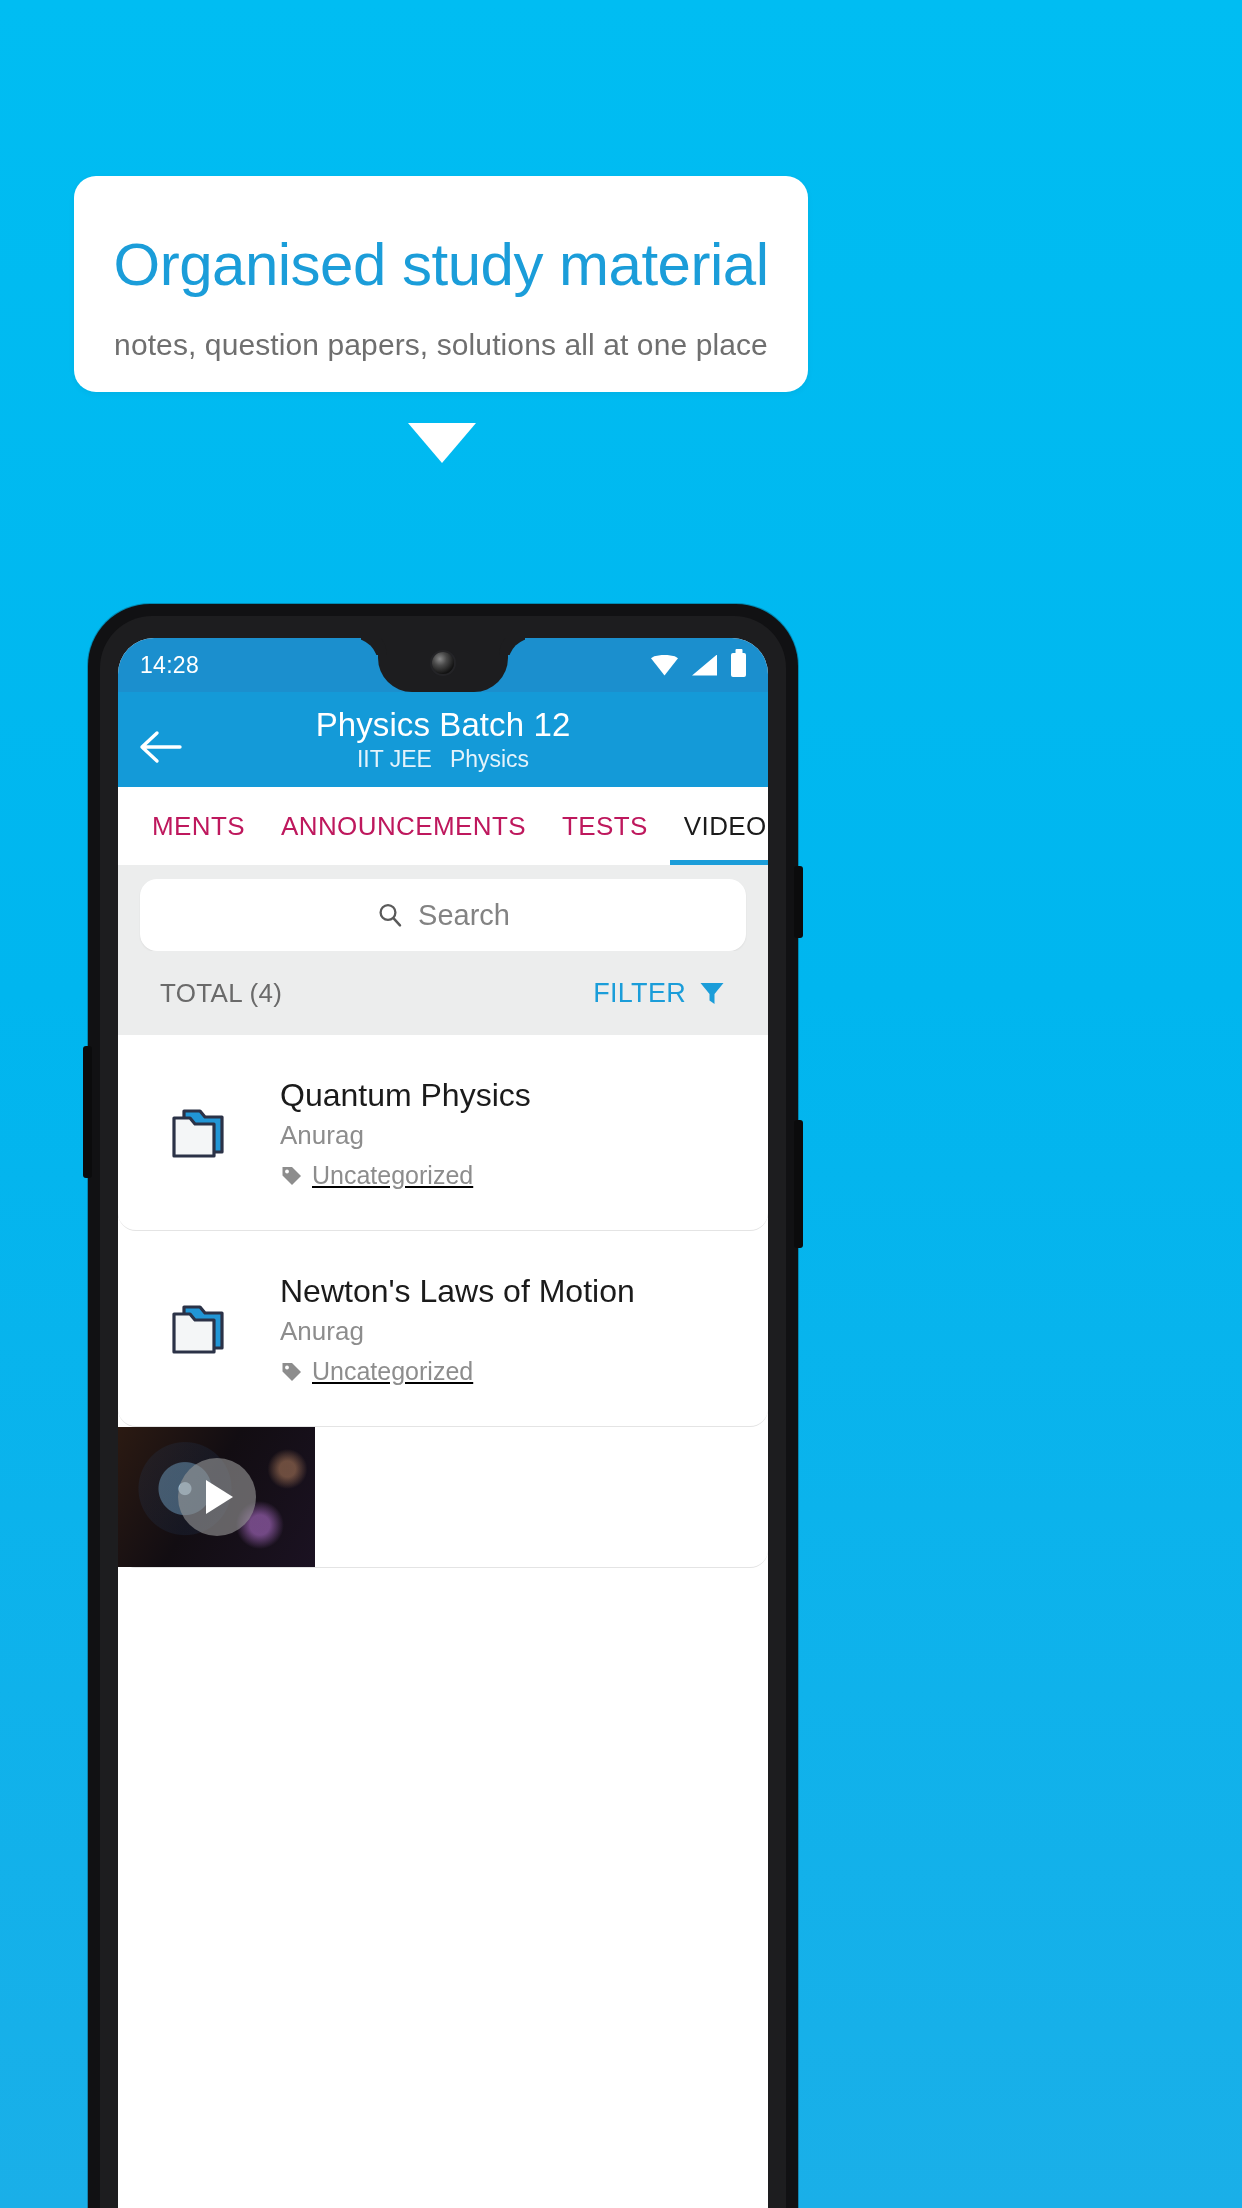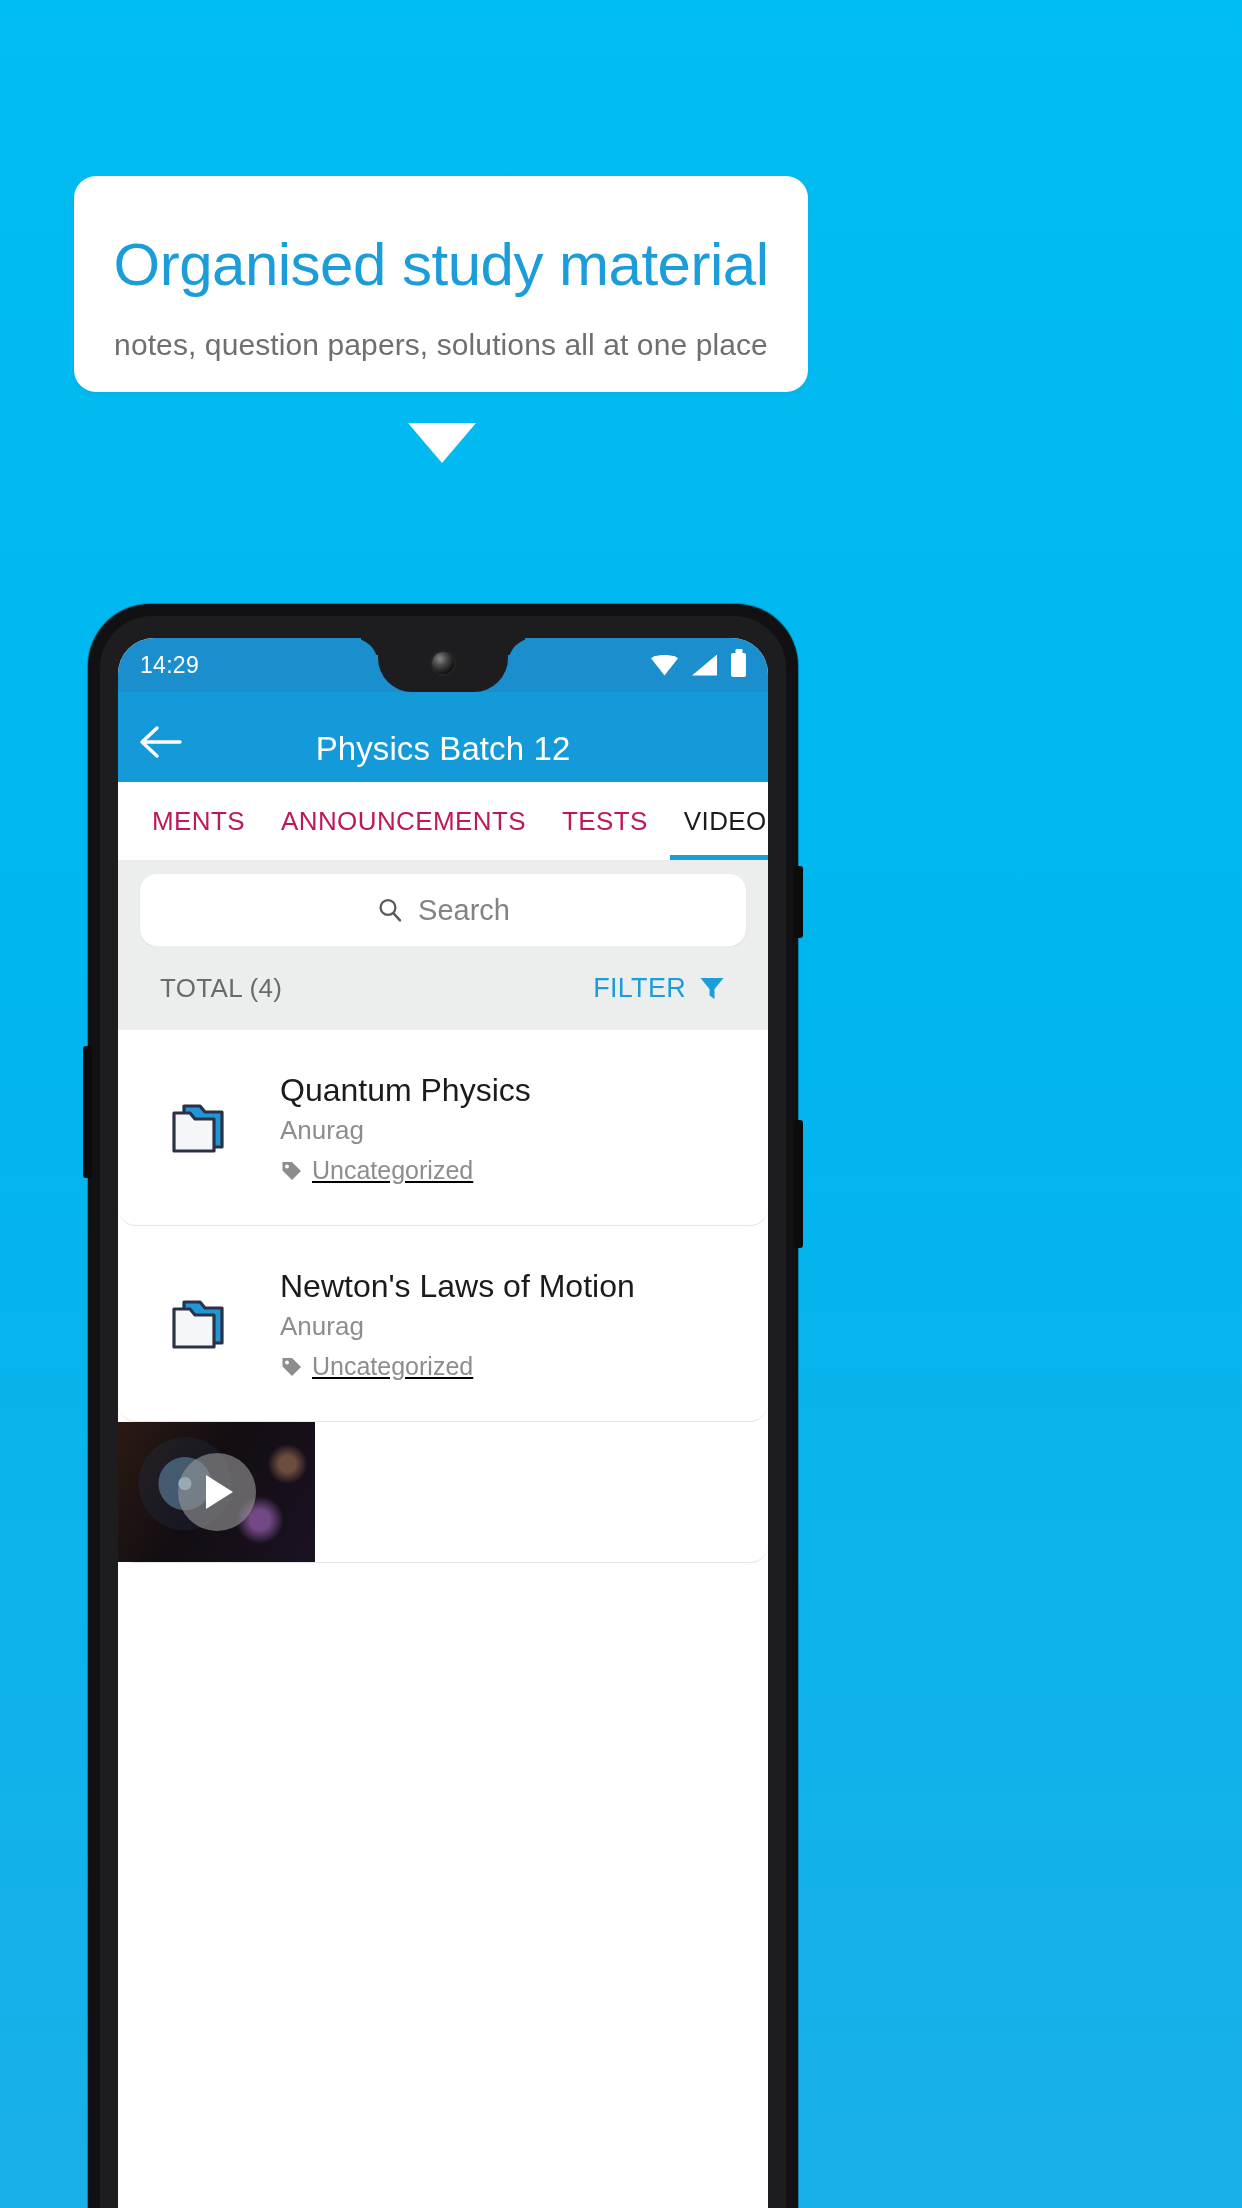--- a/index.html
+++ b/index.html
@@ -381,37 +381,40 @@
     <div class="btn-left-1"></div>
 
     <div class="phone-inner">
       <div class="screen">
 
         <div class="notch">
           <div class="camera"></div>
         </div>
 
         <div class="statusbar">
-          <div class="status-time">14:29</div>
+          <div class="status-time">14:28</div>
           <div class="status-icons">
             <div class="ico-wifi"></div>
             <div class="ico-signal"></div>
             <div class="ico-battery"></div>
           </div>
         </div>
 
         <div class="appbar">
           <div class="appbar-row">
             <div class="back-arrow">
               <svg width="52" height="52" viewBox="0 0 52 52" aria-hidden="true">
                 <path d="M6 26 H44 M6 26 L21 12 M6 26 L21 40" fill="none" stroke="#ffffff" stroke-width="3.4" stroke-linecap="round" stroke-linejoin="round"></path>
               </svg>
             </div>
             <div class="appbar-titles">
               <div class="appbar-title">Physics Batch 12</div>
+              <div class="appbar-sub">
+                <span>IIT JEE</span><span class="sep"></span><span>Physics</span>
+              </div>
             </div>
           </div>
         </div>
 
         <div class="tabs">
           <div class="tab">MENTS</div>
           <div class="tab">ANNOUNCEMENTS</div>
           <div class="tab">TESTS</div>
           <div class="tab active">VIDEOS</div>
         </div>

